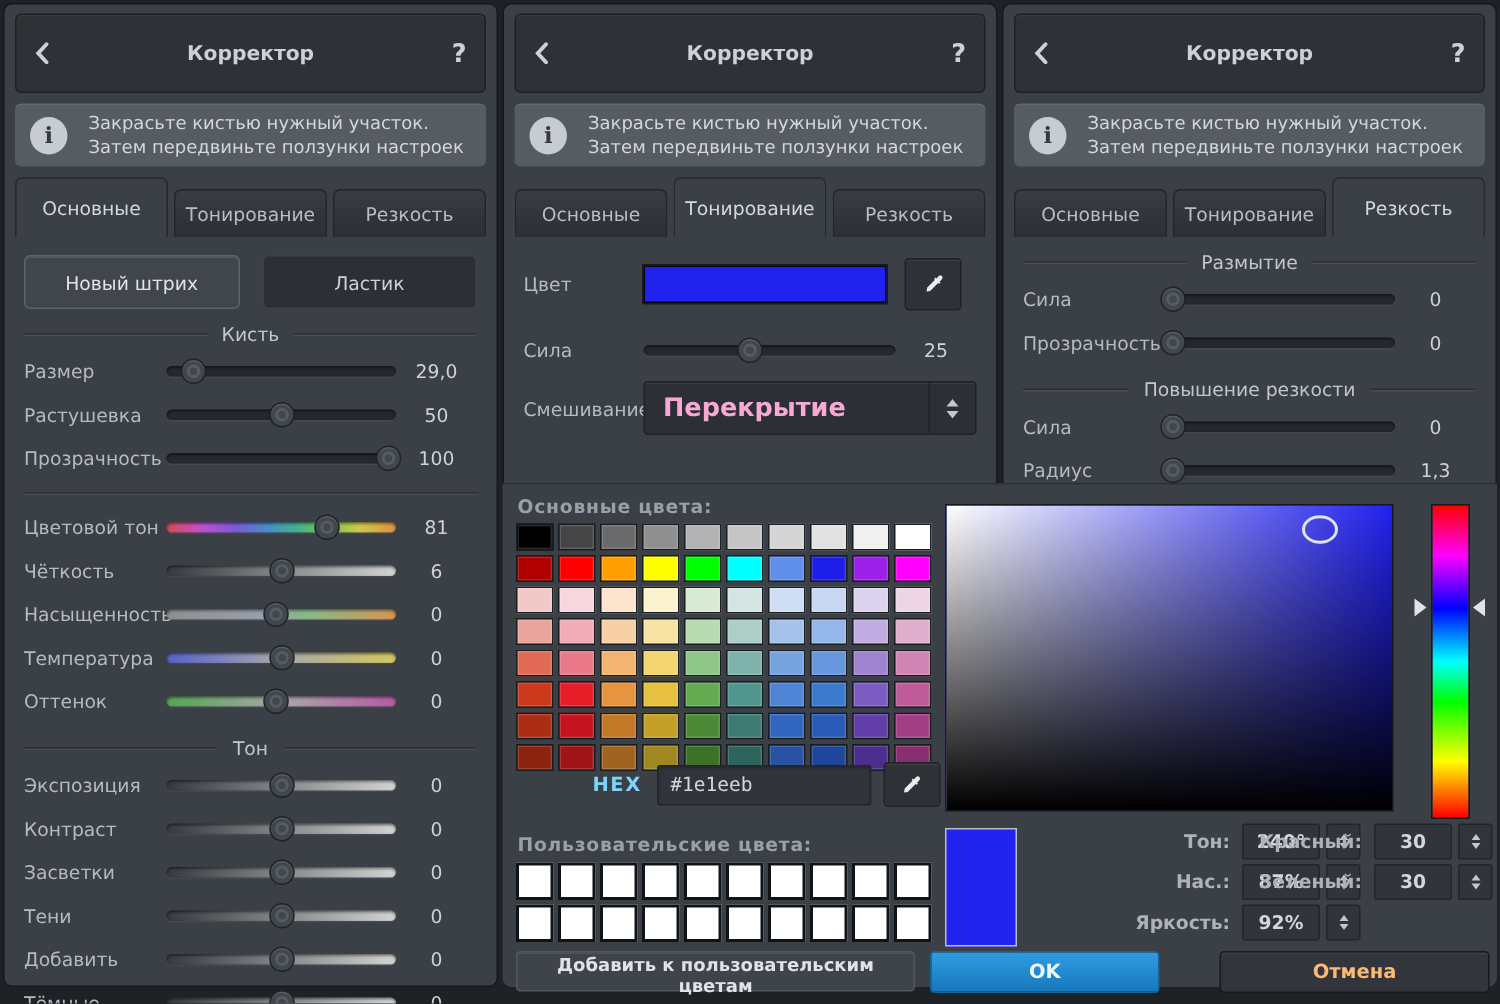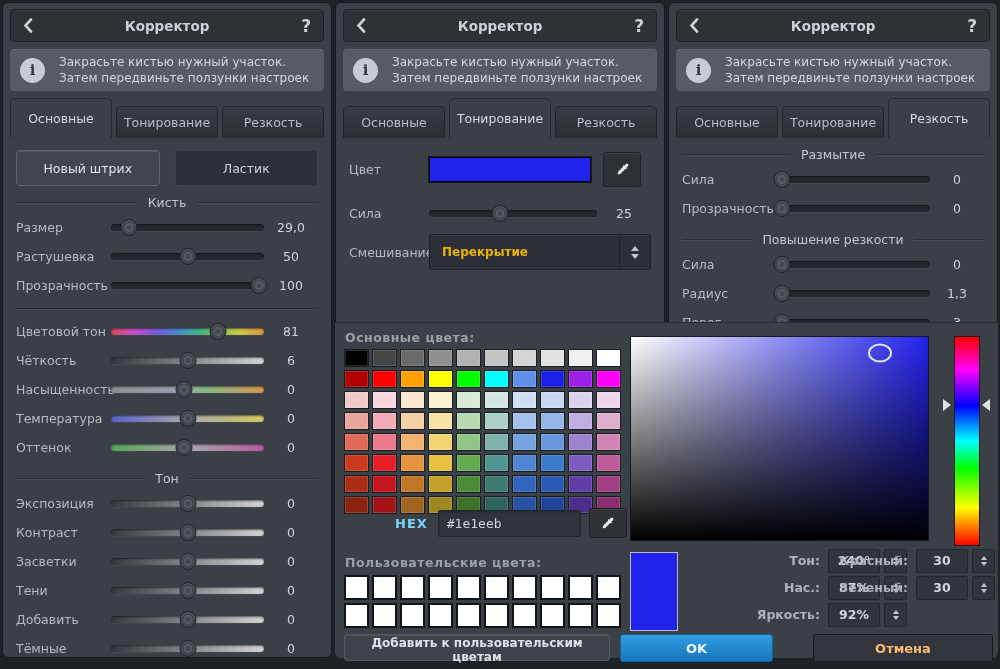--- a/index.html
+++ b/index.html
@@ -4,21 +4,21 @@
 <style>
   html,body{margin:0;padding:0;}
   body{width:1000px;height:669px;background:#1e2125;overflow:hidden;
        font-family:"DejaVu Sans","Liberation Sans",sans-serif;position:relative;}
   .panel{position:absolute;top:2px;height:656px;width:330px;background:#3b4046;
          border-radius:6px;border:1px solid #16181b;box-sizing:border-box;}
   #panel-basic{left:2px;} #panel-toning{left:335px;} #panel-sharp{left:668px;}
 
   
   .p-head{margin:6px 7px 0;height:31px;background:#2e3237;border:1px solid #1e2124;
-          border-radius:4px;display:flex;align-items:center;padding:0 12px;
+          border-radius:4px;display:flex;align-items:center;padding:10px 12px;
           box-shadow:inset 0 1px 0 rgba(255,255,255,.05);}
   .p-head .back{width:22px;cursor:pointer;display:flex;align-items:center;}
   .p-head .title{flex:1;text-align:center;font-size:13.5px;font-weight:bold;color:#ccd1d7;}
   .p-head .help{width:22px;text-align:right;font-size:17px;font-weight:bold;color:#ccd1d7;cursor:pointer;}
 
   
   .p-info{margin:7px 7px 0;height:42px;background:#575c63;border-radius:4px;
           display:flex;align-items:center;padding:0 10px;box-shadow:inset 0 1px 0 rgba(255,255,255,.08);}
   .p-info .i-circ{width:25px;height:25px;border-radius:50%;background:#c7ccd2;color:#353a40;
           font-weight:bold;font-size:15px;display:flex;align-items:center;justify-content:center;
@@ -65,21 +65,21 @@
 
   
   .t-row{display:flex;align-items:center;padding:0 13px;margin-top:14px;}
   .color-swatch{width:160px;height:23px;background:#2222ee;border:1px solid #04060a;
         box-shadow:0 0 0 1px #171a1e;cursor:pointer;}
   .tool-btn{width:36px;height:33px;margin-left:12px;background:#2e3237;border:1px solid #1f2226;
         border-radius:3px;display:flex;align-items:center;justify-content:center;cursor:pointer;
         box-shadow:inset 0 1px 0 rgba(255,255,255,.07);}
   .dropdown{flex:1;height:34px;background:#2c3036;border:1px solid #1f2226;border-radius:3px;
         display:flex;align-items:center;cursor:pointer;box-shadow:inset 0 1px 0 rgba(255,255,255,.06);}
-  .dropdown .dd-val{flex:1;padding-left:12px;font-size:12px;font-weight:bold;color:#eab308;}
+  .dropdown .dd-val{flex:1;padding-left:12px;font-size:17px;font-weight:bold;color:#f9a8d4;}
   .dropdown .dd-spin{width:30px;align-self:stretch;border-left:1px solid #1f2226;display:flex;
         flex-direction:column;align-items:center;justify-content:center;gap:3px;}
   .car-up{width:0;height:0;border-left:4px solid transparent;border-right:4px solid transparent;border-bottom:5px solid #c3c8ce;}
   .car-dn{width:0;height:0;border-left:4px solid transparent;border-right:4px solid transparent;border-top:5px solid #c3c8ce;}
 
   
   #picker{position:absolute;left:335px;top:322px;width:663px;height:336px;background:#3b4046;
         border-top:1px solid #2a2d31;box-sizing:border-box;border-radius:0 0 6px 6px;}
   .pick-label{position:absolute;font-size:12.5px;font-weight:bold;color:#9aa0a7;letter-spacing:.5px;}
   #lbl-basic-colors{left:10px;top:7px;}

